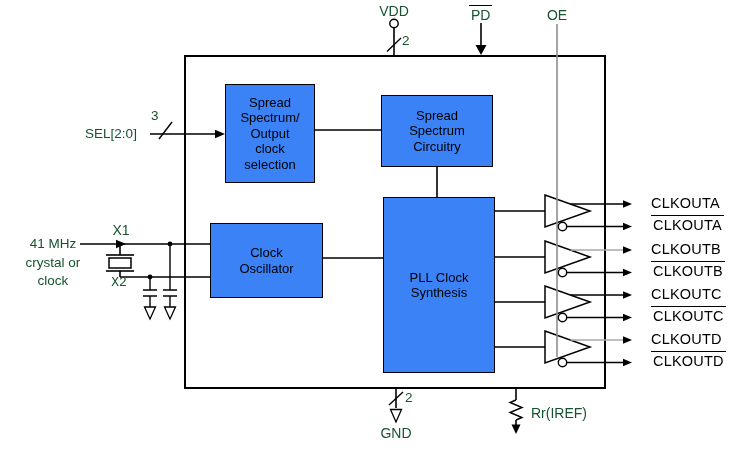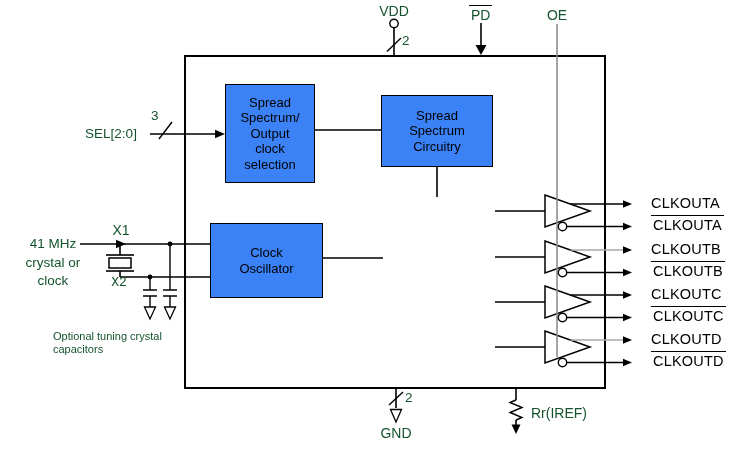--- a/index.html
+++ b/index.html
@@ -151,42 +151,42 @@
   </svg>
 
   <div class="blk" style="left:225px; top:84px; width:90px; height:99px;">Spread
 Spectrum/
 Output
 clock
 selection</div>
   <div class="blk" style="left:381px; top:95px; width:112px; height:72px;">Spread
 Spectrum
 Circuitry</div>
+  <div class="blk" style="left:383px; top:197px; width:112px; height:176px;">PLL Clock
+Synthesis</div>
   <div class="blk" style="left:210px; top:223px; width:113px; height:75px;">Clock
 Oscillator</div>
 
   <div class="lbl center" style="left:372px; top:4px; width:44px; font-size:14px;">VDD</div>
   <div class="lbl nowrap" style="left:402px; top:33px;">2</div>
 
   <div class="lbl ov" style="left:469px; top:5px; font-size:14px;">PD</div>
 
   <div class="lbl center" style="left:543px; top:8px; width:28px; font-size:14px;">OE</div>
 
   <div class="lbl right" style="left:74px; top:126px; width:74px;text-align:center;">SEL[2:0]</div>
   <div class="lbl nowrap" style="left:151px; top:108px;">3</div>
 
   <div class="lbl center" style="left:7px; top:235px; width:92px; line-height:18.5px;">41 MHz
 crystal or
 clock</div>
 
   <div class="lbl center" style="left:108px; top:223px; width:26px; font-size:14px;">X1</div>
   <div class="lbl center" style="left:106px; top:275px; width:26px; font-size:13px;font-family:Liberation Mono, monospace;">X2</div>
 
-  <div class="lbl small" style="left:53px; top:330px; width:150px;">Optional tuning crystal
-capacitors</div>
 
   <div class="lbl nowrap" style="left:405px; top:390px;">2</div>
   <div class="lbl center" style="left:370px; top:426px; width:52px; font-size:14px;">GND</div>
 
   <div class="lbl nowrap" style="left:531px; top:406px; font-size:14px;">Rr(IREF)</div>
 
   <div class="out-lbl" style="top:196px;">CLKOUTA</div>
   <div class="out-lbl ov" style="top:215px;">CLKOUTA</div>
   <div class="out-lbl" style="top:242px;">CLKOUTB</div>
   <div class="out-lbl ov" style="top:261px;">CLKOUTB</div>

